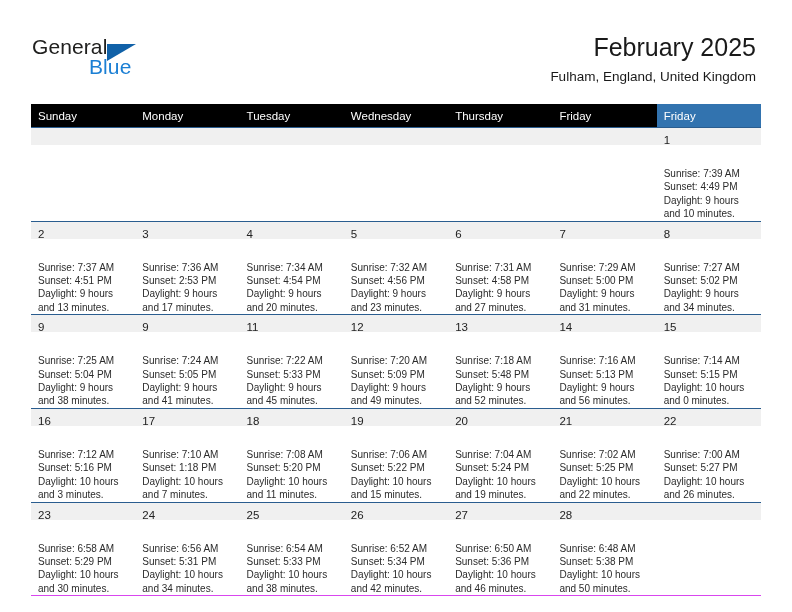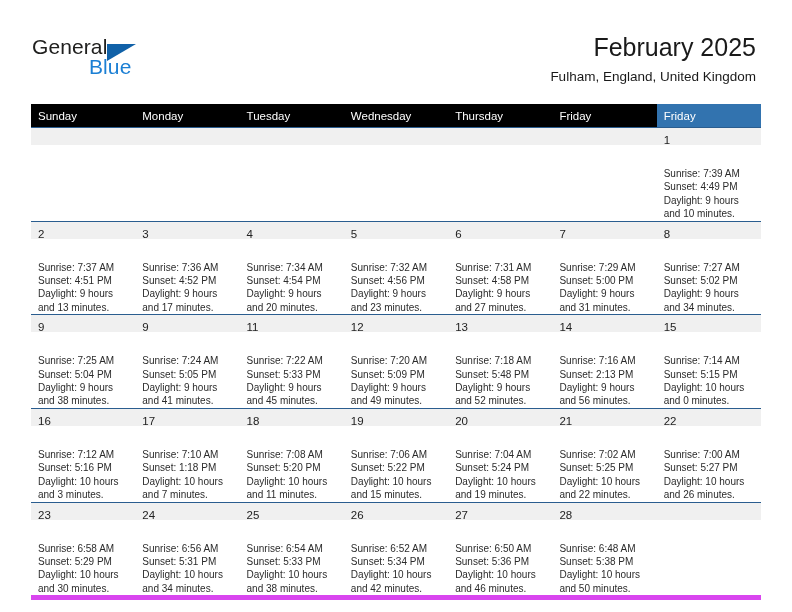--- a/index.html
+++ b/index.html
@@ -112,21 +112,21 @@
     background: #3273af;
   }
 
   tbody td {
     vertical-align: top;
     padding: 0;
     border-top: 1px solid #2a5d8f;
     height: 88px;
     background: #ffffff;
   }
-  tbody tr:last-child td { border-bottom: 5px solid #d946ef; }
+  tbody tr:last-child td { border-bottom: 1px solid #d946ef; }
 
   .daynum-band {
     background: #f0f0f0;
     height: 17px;
     padding: 2px 0 0 7px;
     box-sizing: border-box;
   }
   .daynum {
     font-size: 11.5px;
     color: #222222;
@@ -225,21 +225,21 @@
               <div class="info-line">Sunrise: 7:37 AM</div>
               <div class="info-line">Sunset: 4:51 PM</div>
               <div class="info-line">Daylight: 9 hours</div>
               <div class="info-line">and 13 minutes.</div>
             </div>
           </td>
           <td>
             <div class="daynum-band"><span class="daynum">3</span></div>
             <div class="cell-body">
               <div class="info-line">Sunrise: 7:36 AM</div>
-              <div class="info-line">Sunset: 4:52 PM</div>
+              <div class="info-line">Sunset: 2:53 PM</div>
               <div class="info-line">Daylight: 9 hours</div>
               <div class="info-line">and 17 minutes.</div>
             </div>
           </td>
           <td>
             <div class="daynum-band"><span class="daynum">4</span></div>
             <div class="cell-body">
               <div class="info-line">Sunrise: 7:34 AM</div>
               <div class="info-line">Sunset: 4:54 PM</div>
               <div class="info-line">Daylight: 9 hours</div>
@@ -327,21 +327,21 @@
               <div class="info-line">Sunrise: 7:18 AM</div>
               <div class="info-line">Sunset: 5:48 PM</div>
               <div class="info-line">Daylight: 9 hours</div>
               <div class="info-line">and 52 minutes.</div>
             </div>
           </td>
           <td>
             <div class="daynum-band"><span class="daynum">14</span></div>
             <div class="cell-body">
               <div class="info-line">Sunrise: 7:16 AM</div>
-              <div class="info-line">Sunset: 2:13 PM</div>
+              <div class="info-line">Sunset: 5:13 PM</div>
               <div class="info-line">Daylight: 9 hours</div>
               <div class="info-line">and 56 minutes.</div>
             </div>
           </td>
           <td>
             <div class="daynum-band"><span class="daynum">15</span></div>
             <div class="cell-body">
               <div class="info-line">Sunrise: 7:14 AM</div>
               <div class="info-line">Sunset: 5:15 PM</div>
               <div class="info-line">Daylight: 10 hours</div>

